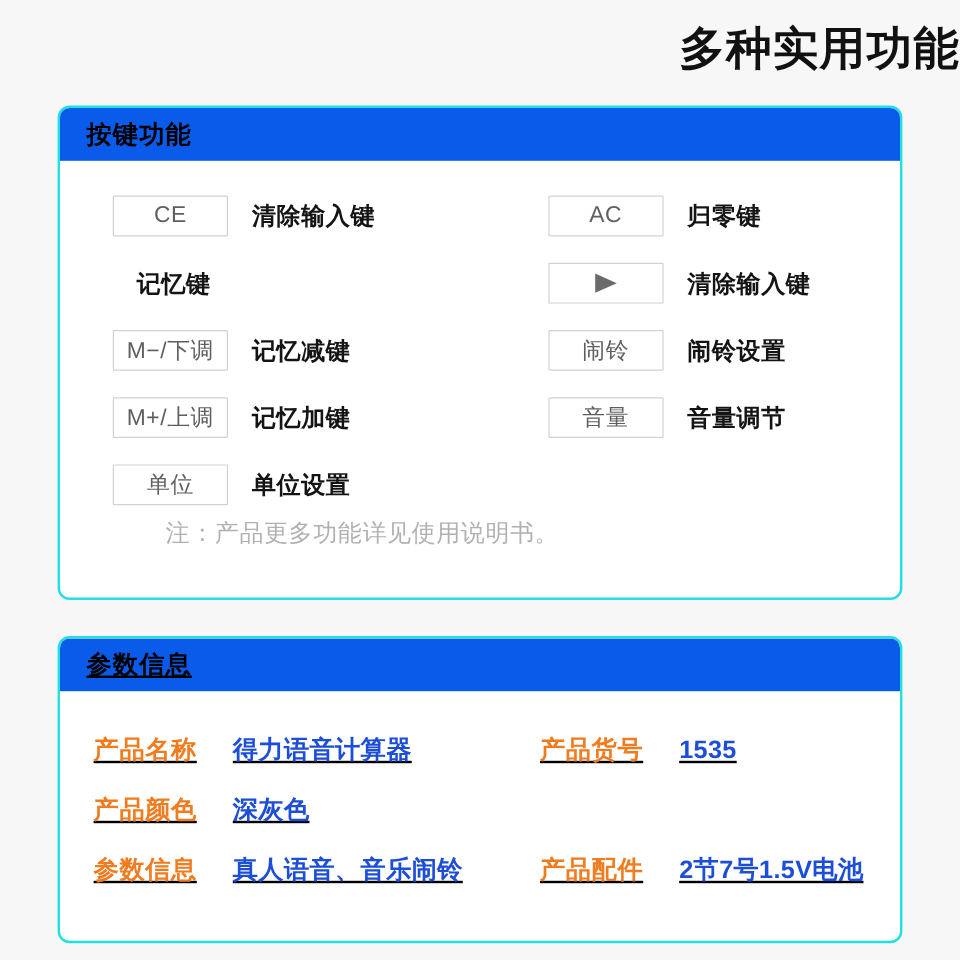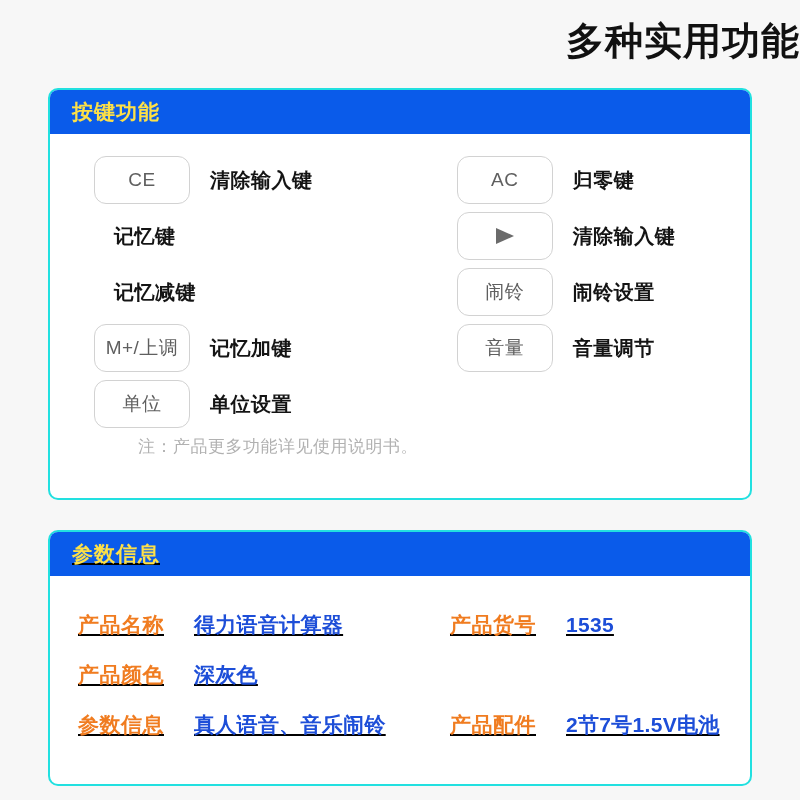--- a/index.html
+++ b/index.html
@@ -43,21 +43,21 @@
   }
   .card-header {
     background: #0a5bea;
     height: 44px;
     display: flex;
     align-items: center;
     padding-left: 22px;
     box-sizing: border-box;
   }
   .card-header-title {
-    color: #fde047;
+    color: #000000;
     font-size: 21px;
     font-weight: bold;
     letter-spacing: 1px;
   }
   .card-body {
     position: relative;
     width: 100%;
     box-sizing: border-box;
   }
 
@@ -77,23 +77,23 @@
   .key-col-right { width: 300px; padding-left: 5px;  box-sizing: border-box; }
 
   .key-row {
     display: flex;
     align-items: center;
     height: 56px;
   }
   .key-chip {
     width: 96px;
     min-width: 96px;
-    height: 48px;
+    height: 34px;
     border: 1px solid #d2d2d2;
-    border-radius: 12px;
+    border-radius: 1px;
     background: #ffffff;
     display: flex;
     align-items: center;
     justify-content: center;
     font-size: 19px;
     color: #5f5f5f;
     letter-spacing: 0.5px;
     box-sizing: border-box;
   }
   .key-chip.icon-chip svg { display: block; }
@@ -103,21 +103,21 @@
     font-weight: bold;
     color: #141414;
     letter-spacing: 0.5px;
     white-space: nowrap;
   }
 
   .key-note {
     position: absolute;
     left: 88px;
     bottom: 42px;
-    font-size: 17px;
+    font-size: 20px;
     color: #b1b1b1;
     letter-spacing: 0.5px;
   }
 
   
   #card-params { top: 530px; height: 256px; text-decoration: underline; }
   #card-params .card-body {
     padding: 24px 0 0 0;
     height: 208px;
   }
@@ -172,20 +172,23 @@
             <span>CE</span>
           </div>
           <div class="key-desc">清除输入键</div>
         </div>
 
         <div class="key-row">
           <div class="key-desc">记忆键</div>
         </div>
 
         <div class="key-row">
+          <div class="key-chip">
+            <span>M−/下调</span>
+          </div>
           <div class="key-desc">记忆减键</div>
         </div>
 
         <div class="key-row">
           <div class="key-chip">
             <span>M+/上调</span>
           </div>
           <div class="key-desc">记忆加键</div>
         </div>
 

